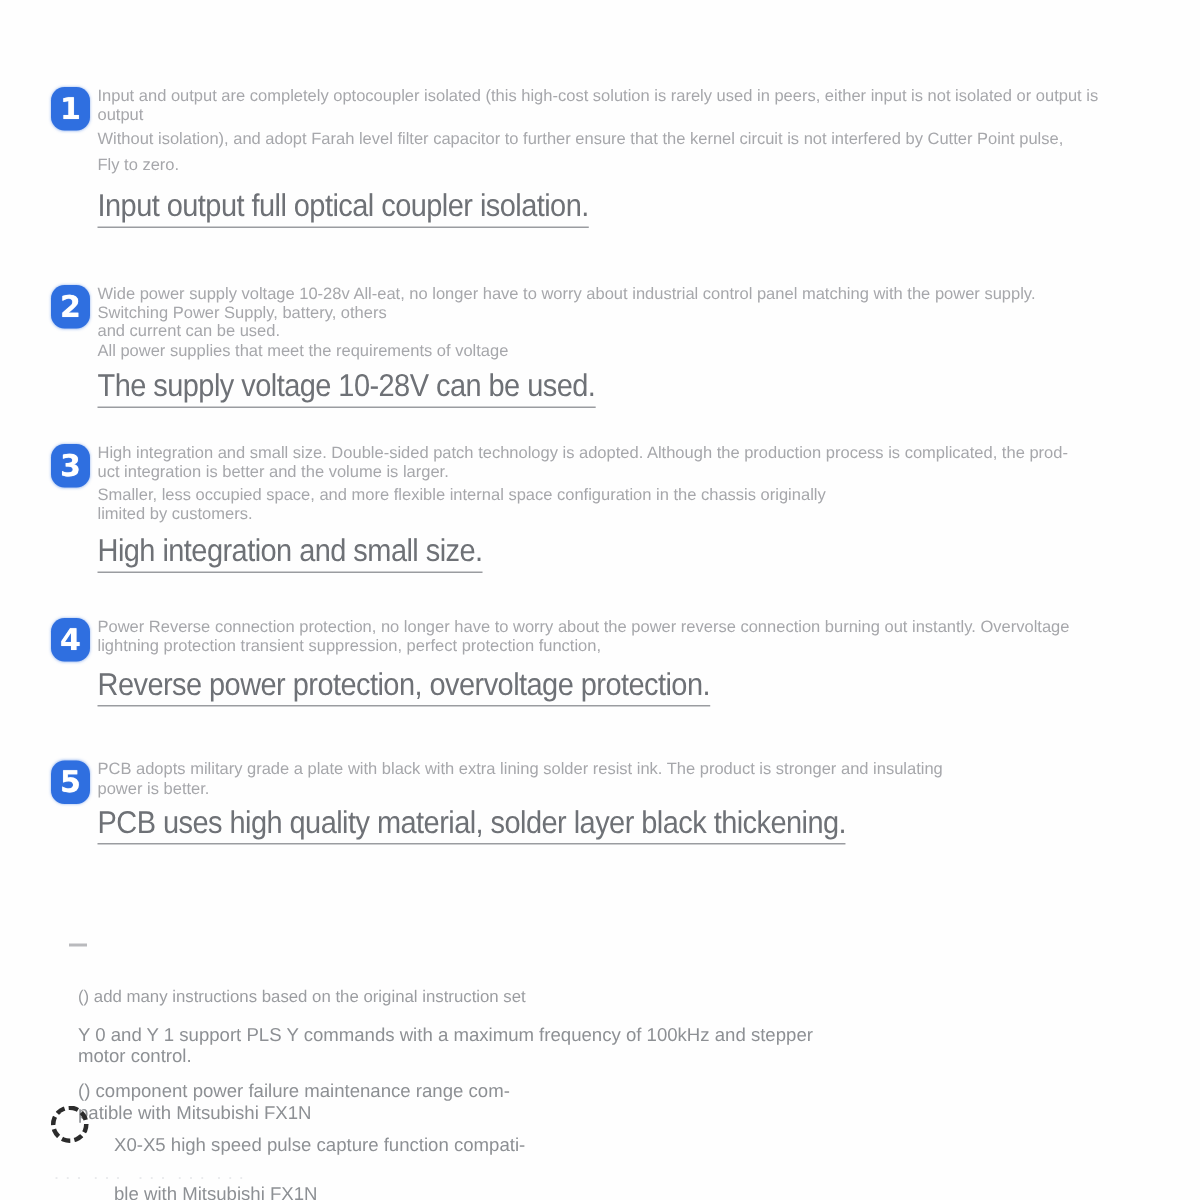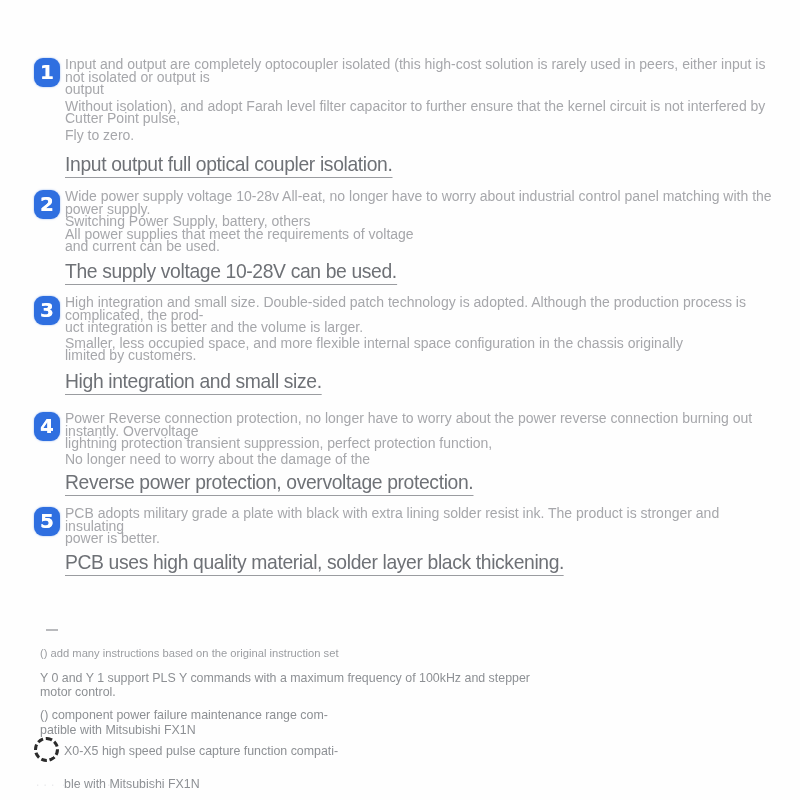--- a/index.html
+++ b/index.html
@@ -52,21 +52,21 @@
   }
 
   .body-col {
     position: absolute;
     left: 65px;
     width: 710px;
   }
   .para {
     color: #a6a7ab;
     font-family: "Liberation Sans", sans-serif;
-    font-size: 14px;
+    font-size: 11px;
     line-height: 12.6px;
     margin: 0;
     white-space: pre-wrap;
   }
 
   .spacer-s { height: 4px; }
 
   .headline {
     color: #6e7176;
     font-family: "Liberation Sans Narrow", "Liberation Sans", sans-serif;
@@ -98,21 +98,21 @@
     background: #b9babd;
   }
   .b-line {
     position: absolute;
     left: 36px;
     color: #8d9094;
     font-family: "Liberation Sans", sans-serif;
     font-size: 12.4px;
     line-height: 15.5px;
     white-space: pre-wrap;
-    margin: 4px;
+    margin: 16px;
   }
   .b-line.small {
     font-size: 11.2px;
     color: #9b9da1;
   }
   .b-line.indent {
     left: 60px;
   }
   .dashed-circle {
     position: absolute;
@@ -159,22 +159,22 @@
     </div>
   </div>
 
   <div class="feature" style="top:190px;">
     <div class="badge">
       <span>2</span>
     </div>
     <div class="body-col">
       <p class="para">Wide power supply voltage 10-28v All-eat, no longer have to worry about industrial control panel matching with the power supply.</p>
       <p class="para">Switching Power Supply, battery, others</p>
+      <p class="para">and current can be used.</p>
       <p class="para">All power supplies that meet the requirements of voltage</p>
-      <p class="para">and current can be used.</p>
       <div style="height:6px"></div>
       <div class="headline">The supply voltage 10-28V can be used.</div>
     </div>
   </div>
 
   <div class="feature" style="top:296px;">
     <div class="badge">
       <span>3</span>
     </div>
     <div class="body-col">
@@ -189,21 +189,20 @@
   </div>
 
   <div class="feature" style="top:412px;">
     <div class="badge">
       <span>4</span>
     </div>
     <div class="body-col">
       <p class="para">Power Reverse connection protection, no longer have to worry about the power reverse connection burning out instantly. Overvoltage</p>
       <p class="para">lightning protection transient suppression, perfect protection function,</p>
       <div style="height:3px"></div>
-      <p class="para">No longer need to worry about the damage of the</p>
       <div style="height:5px"></div>
       <div class="headline">Reverse power protection, overvoltage protection.</div>
     </div>
   </div>
 
   <div class="feature" style="top:507px;">
     <div class="badge">
       <span>5</span>
     </div>
     <div class="body-col">

